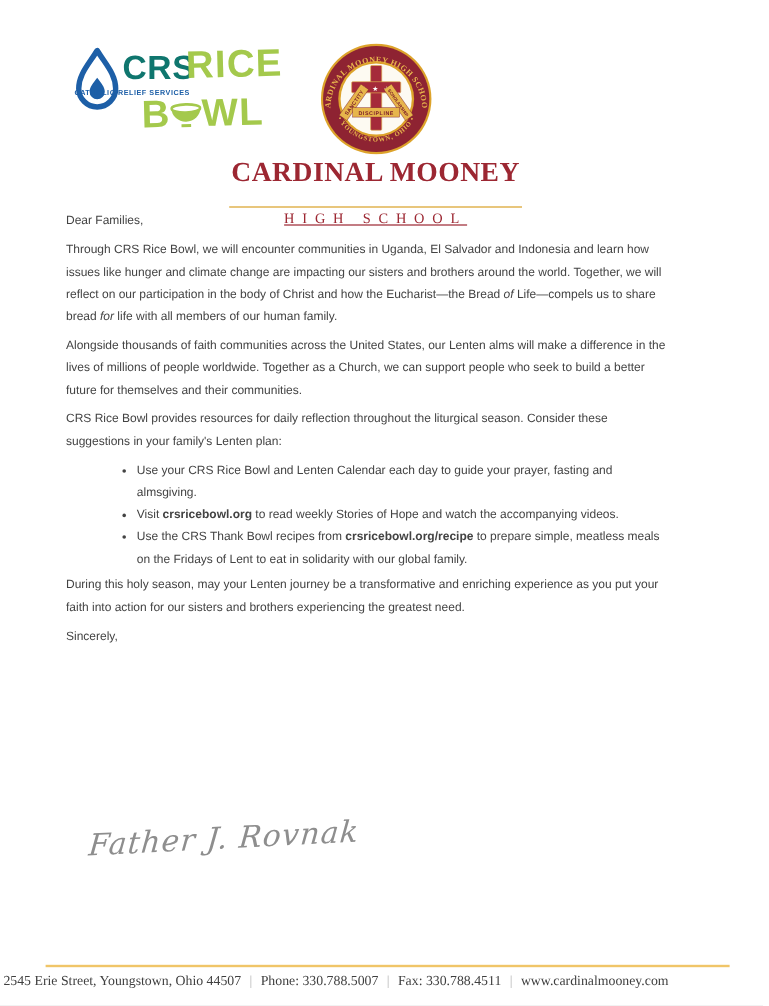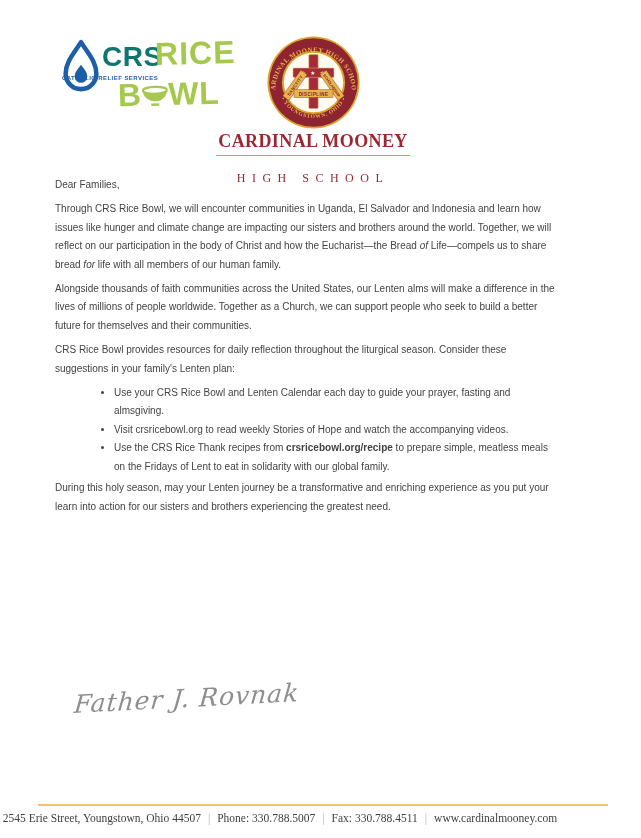--- a/index.html
+++ b/index.html
@@ -19,23 +19,23 @@
   .rice-word { position:absolute; left:95px; top:3px;  font-size:32px; font-weight:bold;
                color:#a4c94c; letter-spacing:1px; transform:rotate(-1.5deg); }
   .bowl-word { position:absolute; left:58px; top:44px; font-size:32px; font-weight:bold;
                color:#a4c94c; letter-spacing:1px; transform:rotate(-1.5deg); white-space:nowrap; }
   .bowl-word svg { vertical-align:-2px; }
 
   
   .seal { position:absolute; left:267px; top:36px; }
   .school-mark { position:absolute; left:0; top:131px; width:626px; text-align:center;
                  font-family:"Liberation Serif", serif; color:#9c2732; }
-  .school-name { display:inline-block; font-size:18px; font-weight:bold; letter-spacing:0.4px;
-                 border-bottom:1.5px solid #d9a126; padding:0 2px 3px; }
-  .school-sub  { font-size:12px; letter-spacing:6.5px; margin-top:15px; }
+  .school-name { display:inline-block; font-size:23px; font-weight:bold; letter-spacing:0.4px;
+                 border-bottom:1.5px solid #d9a126; padding:0 2px 15px; }
+  .school-sub  { font-size:12px; letter-spacing:6.5px; margin-top:2px;text-decoration:underline; }
 
   
   .letter { position:absolute; left:55px; top:176px; width:502px;
             font-size:10px; line-height:18.4px; color:#434343; }
   .letter p { margin:0 0 6px 0; white-space:pre-wrap; }
   .letter ul { margin:0 0 3px 0; padding:0 0 0 59px; }
   .letter li { white-space:pre-wrap; }
 
   .signature { position:absolute; left:74px; top:684px;
                font-family:"DejaVu Serif", serif; font-style:italic;
@@ -106,24 +106,25 @@
     <div class="school-sub">HIGH SCHOOL</div>
   </div>
 
   <div class="letter">
     <p>Dear Families,</p>
     <p><span>Through CRS Rice Bowl, we will encounter communities in Uganda, El Salvador and Indonesia and learn how issues like hunger and climate change are impacting our sisters and brothers around the world. Together, we will reflect on our participation in the body of Christ and how the Eucharist—the Bread </span><span style="font-style: italic;">of</span><span> Life—compels us to share bread </span><span style="font-style: italic;">for</span><span> life with all members of our human family.</span></p>
     <p><span>Alongside thousands of faith communities across the United States, our Lenten alms will make a difference in the lives of millions of people worldwide. Together as a Church, we can support people who seek to build a better future for themselves and their communities.</span></p>
     <p><span>CRS Rice Bowl provides resources for daily reflection throughout the liturgical season. Consider these suggestions in your family's Lenten plan:</span></p>
     <ul>
         <li><span>Use your CRS Rice Bowl and Lenten Calendar each day to guide your prayer, fasting and almsgiving.</span></li>
-        <li><span>Visit </span><span style="font-weight: normal;">crsricebowl.org</span><span> to read weekly Stories of Hope and watch the accompanying videos.</span></li>
-        <li><span>Use the CRS Rice Thank recipes from </span><span style="font-weight: bold;">crsricebowl.org/recipe</span><span> to prepare simple, meatless meals on the Fridays of Lent to eat in solidarity with our global family.</span></li>
+        <li><span>Visit </span><span style="font-weight: bold;">crsricebowl.org</span><span> to read weekly Stories of Hope and watch the accompanying videos.</span></li>
+        <li><span>Use the CRS Thank Bowl recipes from </span><span style="font-weight: bold;">crsricebowl.org/recipe</span><span> to prepare simple, meatless meals on the Fridays of Lent to eat in solidarity with our global family.</span></li>
       </ul>
-    <p><span>During this holy season, may your Lenten journey be a transformative and enriching experience as you put your learn into action for our sisters and brothers experiencing the greatest need.</span></p>
+    <p><span>During this holy season, may your Lenten journey be a transformative and enriching experience as you put your faith into action for our sisters and brothers experiencing the greatest need.</span></p>
+    <p>Sincerely,</p>
   </div>
 
   <div class="signature">Father J. Rovnak</div>
 
   <div class="footer-rule"></div>
   <div class="footer-text">
     <span>2545 Erie Street, Youngstown, Ohio 44507</span><span class="pipe">|</span><span>Phone: 330.788.5007</span><span class="pipe">|</span><span>Fax: 330.788.4511</span><span class="pipe">|</span><span>www.cardinalmooney.com</span>
   </div>
 
 </div>

